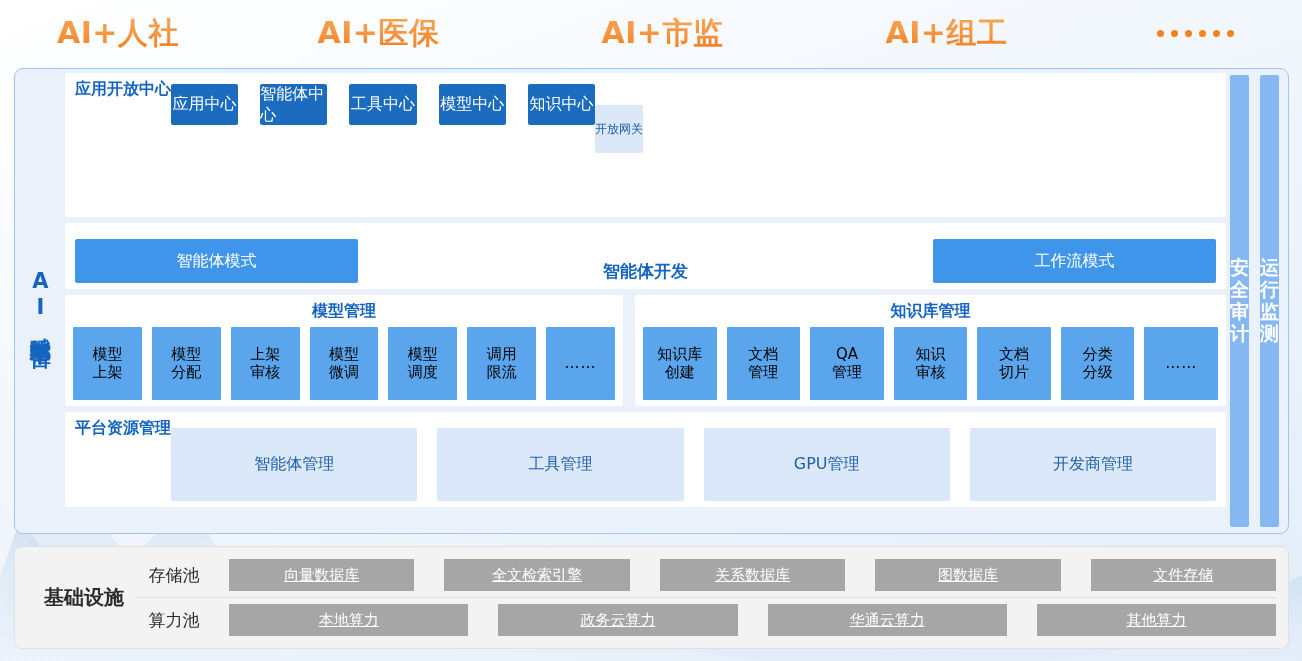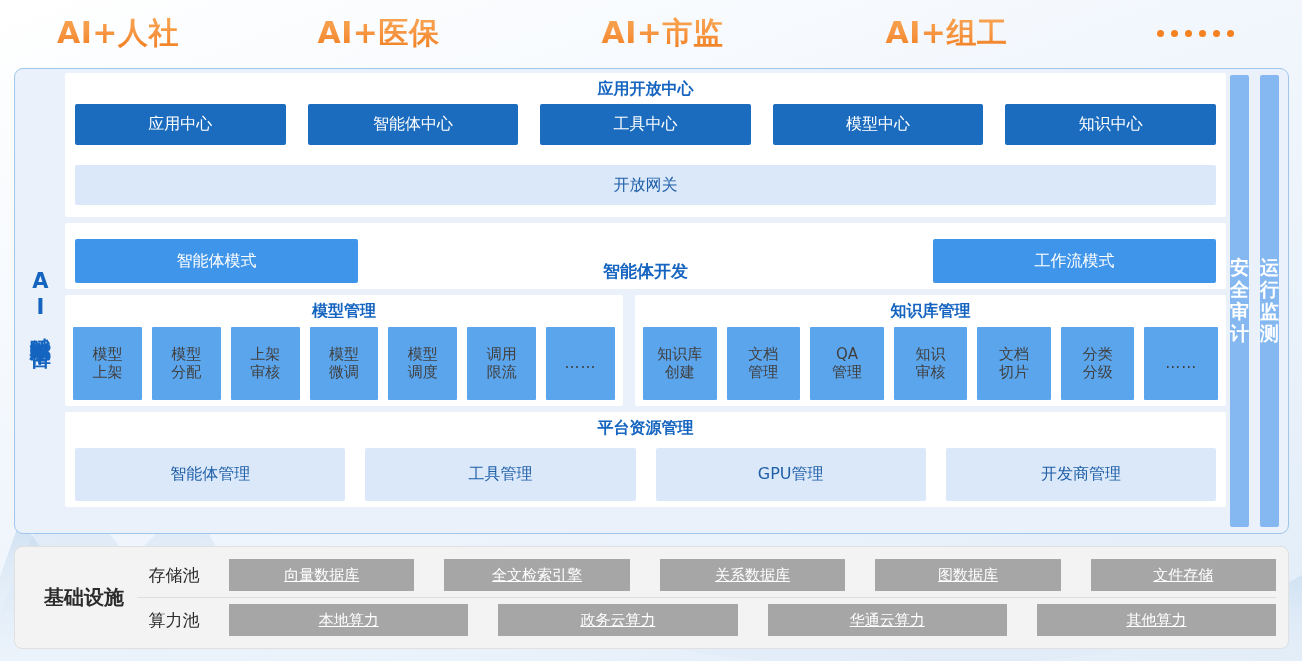--- a/index.html
+++ b/index.html
@@ -68,31 +68,31 @@
   .panel {
     background: #ffffff; border-radius: 2px;
     padding: 6px 10px; position: relative;
   }
   .panel-title {
     text-align: center; font-size: 16px; font-weight: bold; color: #1565c0;
     line-height: 20px;
   }
 
   
-  .row-apps { height: 144px; display: flex; flex-direction: column; }
+  .row-apps { height: 144px; display: flex; }
   .apps-grid { display: flex; gap: 22px; margin-top: 5px; }
   .app-btn {
     flex: 1 1 0; height: 41px; background: #1b6cbe; border-radius: 2px;
     display: flex; align-items: center; justify-content: center;
     color: #ffffff; font-size: 16px;
   }
   .gateway {
-    margin-top: 20px; height: 40px; background: #dae8fa; border-radius: 2px;
-    display: flex; align-items: center; justify-content: center;
-    color: #1f5fa8; font-size: 16px;
+    margin-top: 26px; height: 48px; background: #dae8fa; border-radius: 2px;
+    display: flex; align-items: center; justify-content: center;
+    color: #1f5fa8; font-size: 12px;
   }
 
   
   .row-agent { height: 66px; display: flex; align-items: flex-end; }
   .agent-mode {
     width: 283px; height: 44px; background: #3f95ea; border-radius: 2px;
     display: flex; align-items: center; justify-content: center;
     color: #ffffff; font-size: 16px;
   }
   .agent-title {
@@ -105,26 +105,26 @@
   .mgmt-panel {
     background: #ffffff; border-radius: 2px; padding: 6px 8px;
     display: flex; flex-direction: column;
   }
   .mgmt-panel.model { width: 558px; flex: 0 0 558px; }
   .mgmt-panel.kb { flex: 1 1 auto; }
   .chip-row { display: flex; gap: 10px; margin-top: 6px; flex: 1 1 auto; }
   .chip {
     flex: 1 1 0; background: #5ba5ec; border-radius: 1px;
     display: flex; align-items: center; justify-content: center;
-    color: #404040; font-size: 15px; line-height: 1.18; text-align: center;
+    color: #000000; font-size: 15px; line-height: 1.18; text-align: center;
   }
   .chip.dots { font-size: 15px; letter-spacing: 1px; }
 
   
-  .row-res { height: 95px; display: flex; flex-direction: column; }
+  .row-res { height: 95px; display: flex; }
   .res-grid { display: flex; gap: 20px; margin-top: 10px; flex: 1 1 auto; }
   .res-box {
     flex: 1 1 0; background: #dae8fa; border-radius: 2px;
     display: flex; align-items: center; justify-content: center;
     color: #1f5fa8; font-size: 16px;
   }
 
   
   .infra {
     position: absolute; left: 14px; top: 546px; width: 1275px; height: 103px;

